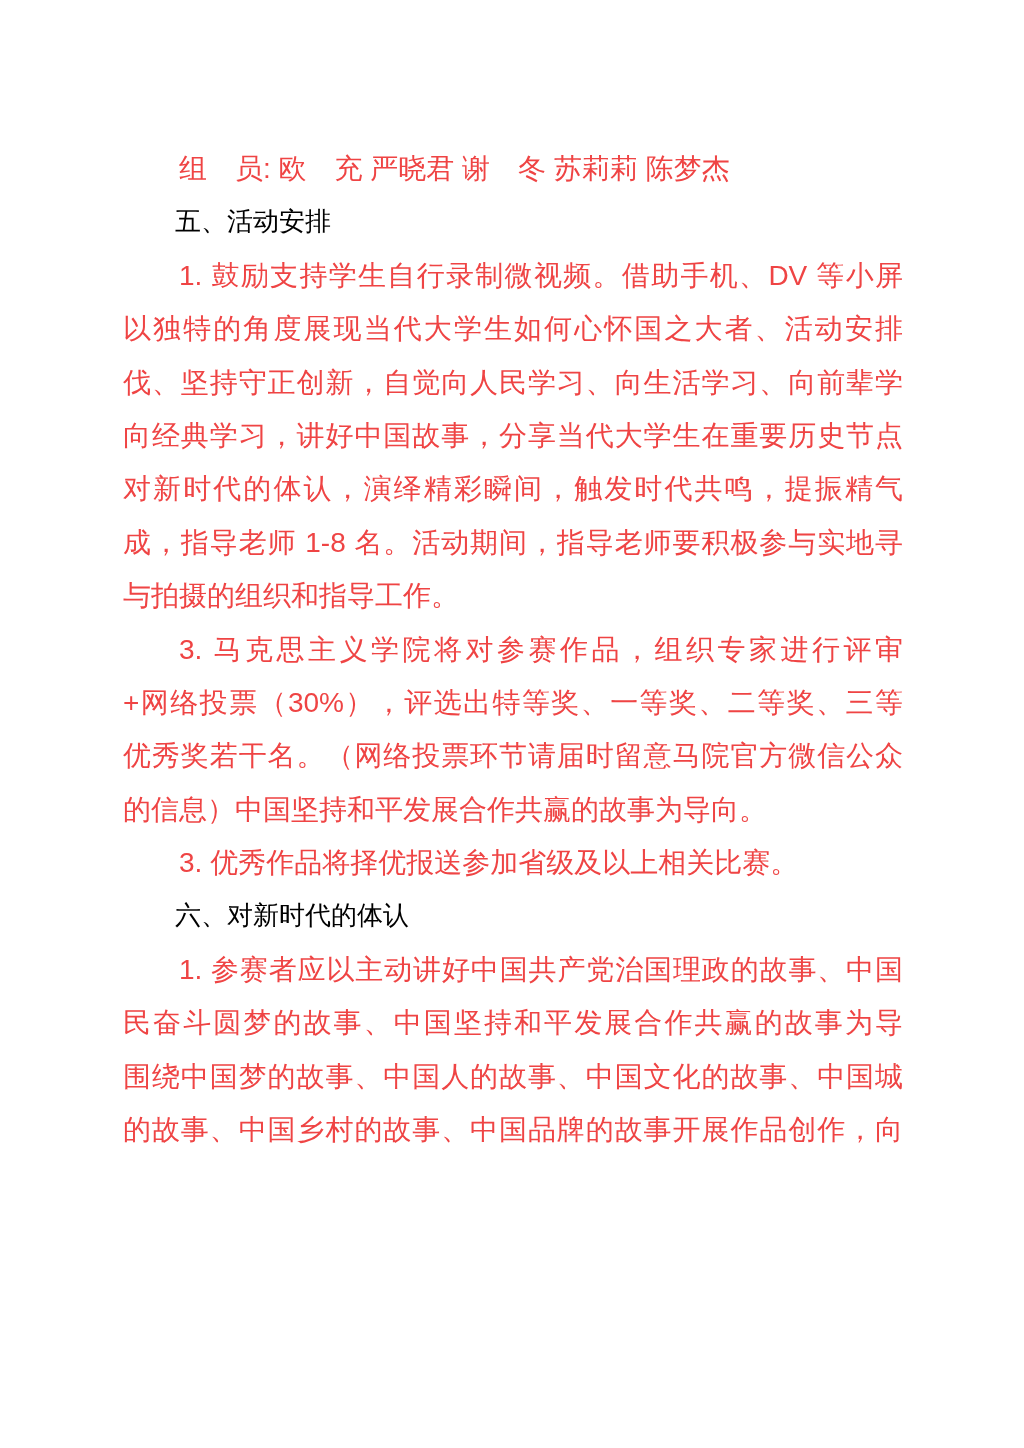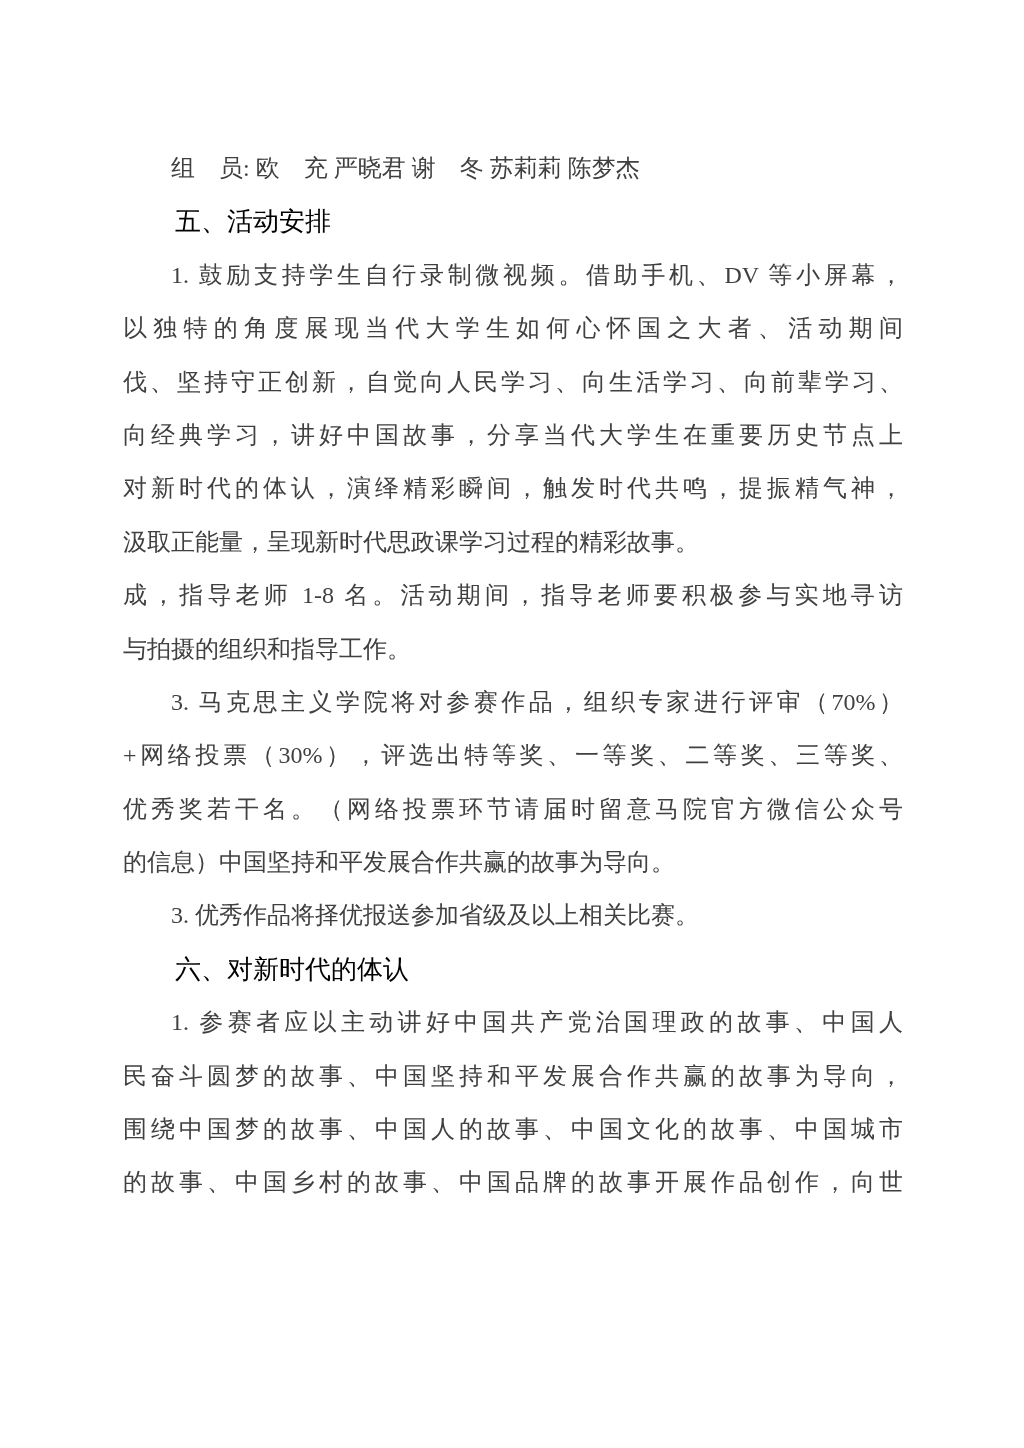--- a/index.html
+++ b/index.html
@@ -14,25 +14,25 @@
     background: #ffffff;
     overflow: hidden;
   }
   .content {
     position: absolute;
     left: 123px;
     top: 142px;
     width: 780px;
   }
   .line {
-    font-family: Liberation Serif, serif;
-    font-size: 24px;
+    font-family: Liberation Sans, sans-serif;
+    font-size: 28px;
     line-height: 53.4px;
     height: 53.4px;
-    color: #404040;
+    color: #ef4444;
     overflow: hidden;
     text-align: left;
   }
   .indent {
     text-indent: 2em;
   }
   .just {
     text-align: justify;
     text-align-last: justify;
     text-justify: inter-ideograph;
@@ -48,25 +48,24 @@
 <body>
 
 <div class="page">
   <div class="content">
 
     <div class="line indent">组　员: 欧　充 严晓君 谢　冬 苏莉莉 陈梦杰</div>
 
     <div class="line heading indent">五、活动安排</div>
 
     <div class="line indent just">1. 鼓励支持学生自行录制微视频。借助手机、DV 等小屏幕，</div>
-    <div class="line just">以独特的角度展现当代大学生如何心怀国之大者、活动期间</div>
+    <div class="line just">以独特的角度展现当代大学生如何心怀国之大者、活动安排</div>
     <div class="line just">伐、坚持守正创新，自觉向人民学习、向生活学习、向前辈学习、</div>
     <div class="line just">向经典学习，讲好中国故事，分享当代大学生在重要历史节点上</div>
     <div class="line just">对新时代的体认，演绎精彩瞬间，触发时代共鸣，提振精气神，</div>
-    <div class="line">汲取正能量，呈现新时代思政课学习过程的精彩故事。</div>
 
     <div class="line just">成，指导老师 1-8 名。活动期间，指导老师要积极参与实地寻访</div>
     <div class="line">与拍摄的组织和指导工作。</div>
 
     <div class="line indent just">3. 马克思主义学院将对参赛作品，组织专家进行评审（70%）</div>
     <div class="line just">+网络投票（30%），评选出特等奖、一等奖、二等奖、三等奖、</div>
     <div class="line just">优秀奖若干名。（网络投票环节请届时留意马院官方微信公众号</div>
     <div class="line">的信息）中国坚持和平发展合作共赢的故事为导向。</div>
 
     <div class="line indent">3. 优秀作品将择优报送参加省级及以上相关比赛。</div>

